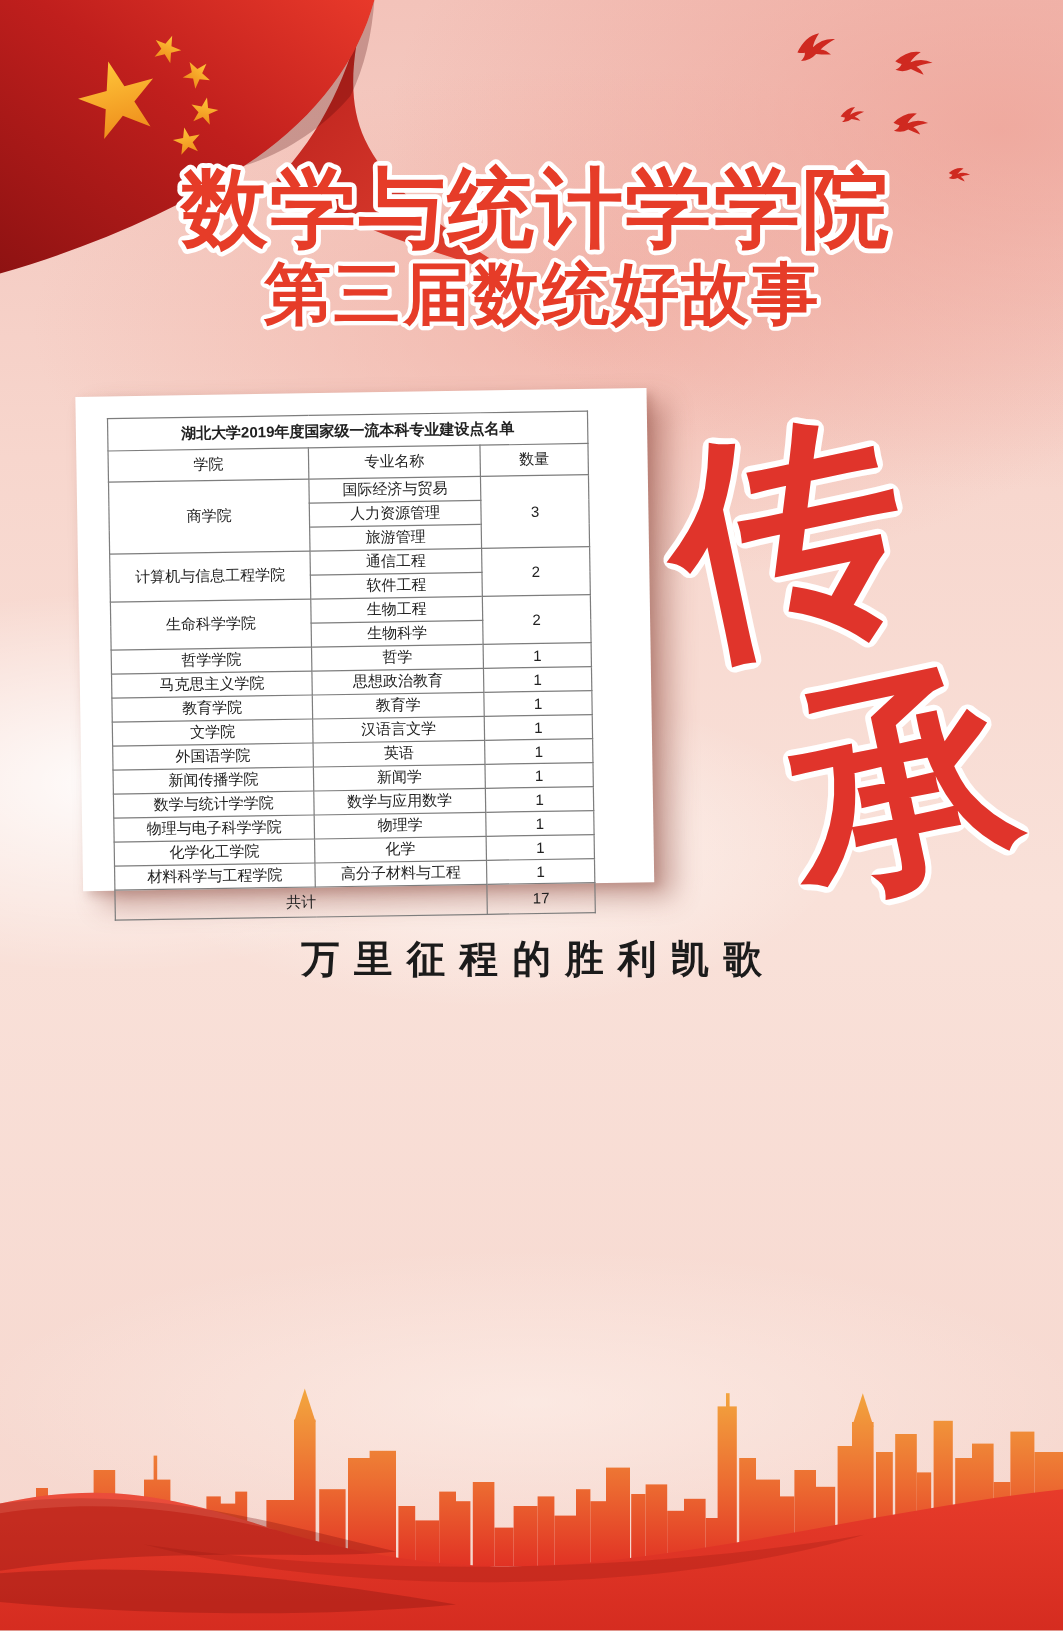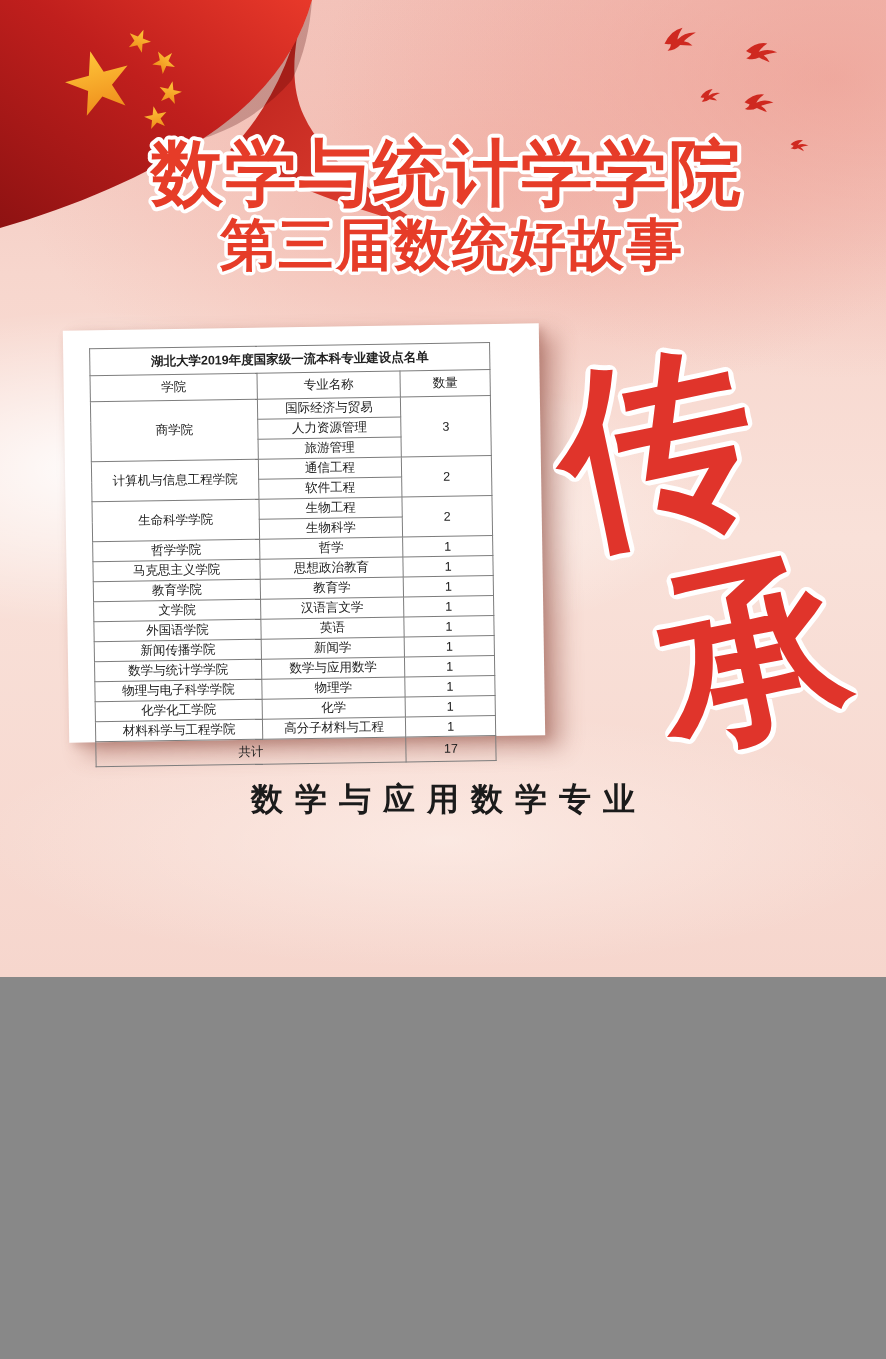--- a/index.html
+++ b/index.html
@@ -1,17 +1,17 @@
 <!DOCTYPE html>
 <html><head>
 <meta charset="utf-8">
 <style>
   html,body{margin:0;padding:0;background:#888;}
   #poster{
-    position:relative;width:886px;height:977px;overflow:hidden;
+    position:relative;width:886px;height:1359px;overflow:hidden;
     font-family:"Liberation Sans", sans-serif;
     background-color:#f6d2ca;
     background-image:
       radial-gradient(ellipse 430px 220px at 10% 48%, rgba(255,255,255,.9), rgba(255,255,255,0) 72%),
       radial-gradient(ellipse 420px 190px at 46% 52%, rgba(255,251,248,.75), rgba(255,255,255,0) 70%),
       radial-gradient(ellipse 620px 170px at 50% 86%, rgba(255,245,240,.55), rgba(255,245,240,0) 75%),
       radial-gradient(ellipse 680px 400px at 94% 8%, rgba(235,144,132,.55), rgba(235,144,132,0) 75%),
       radial-gradient(ellipse 640px 300px at 55% 20%, rgba(239,164,152,.55), rgba(239,164,152,0) 72%),
       linear-gradient(180deg,#f3c3ba 0%,#f7d6cd 28%,#f9e1d9 55%,#f6d6cd 100%);
   }
@@ -207,21 +207,21 @@
           </tr>
         </tbody>
     </table>
   </div>
 
   <svg class="abs svg-abs" style="left:545px;top:330px;" width="330" height="450" viewBox="0 0 330 450">
     <text x="111" y="185" text-anchor="middle" transform="rotate(-12 111 115)" font-family="Liberation Serif, serif" font-size="195" font-weight="bold" fill="#e0342b" stroke="#ffffff" stroke-width="10" stroke-linejoin="round" paint-order="stroke fill">传</text>
     <text x="205" y="388" text-anchor="middle" transform="rotate(-12 205 318)" font-family="Liberation Serif, serif" font-size="190" font-weight="bold" fill="#e0342b" stroke="#ffffff" stroke-width="10" stroke-linejoin="round" paint-order="stroke fill">承</text>
   </svg>
 
-  <div id="section-heading" class="abs">数学与应用数学专业</div>
+  <div id="section-heading" class="abs">万里征程的胜利凯歌</div>
 
 
   <svg class="abs svg-abs" style="left:0;top:1155px;" width="886" height="150" viewBox="0 0 886 150" preserveAspectRatio="none">
     <defs>
       <linearGradient id="skyGrad" gradientUnits="userSpaceOnUse" x1="0" y1="0" x2="0" y2="150">
         <stop offset="0" stop-color="#f3a93f"></stop>
         <stop offset="0.55" stop-color="#ec6b31"></stop>
         <stop offset="1" stop-color="#e13224"></stop>
       </linearGradient>
     </defs>

